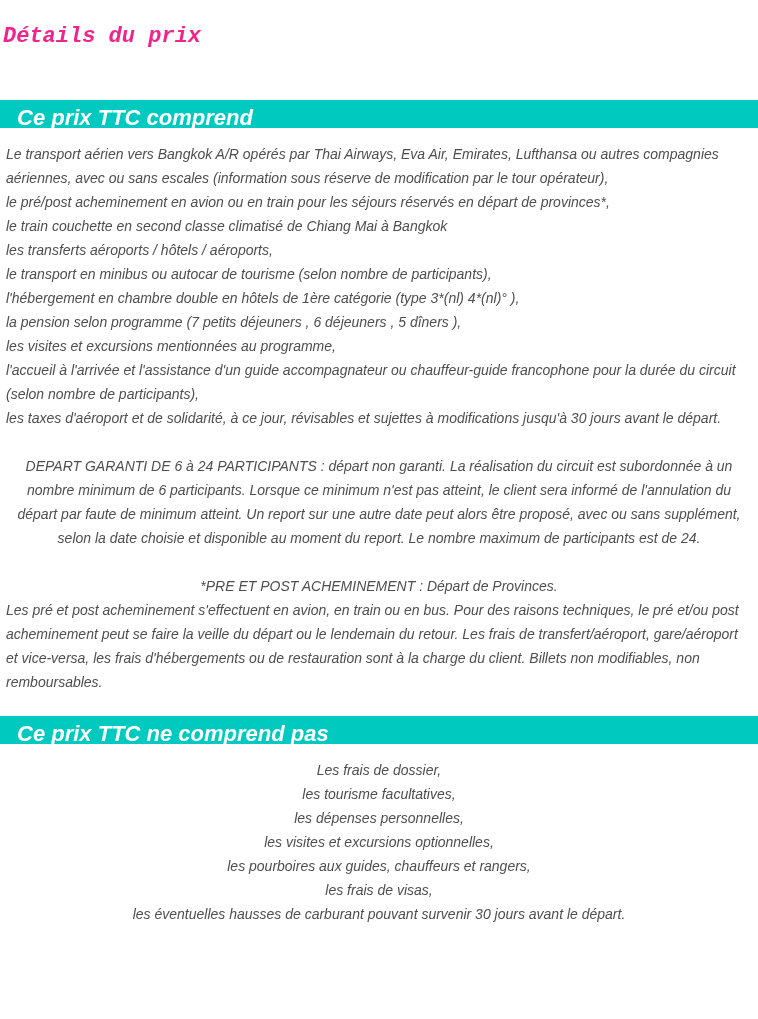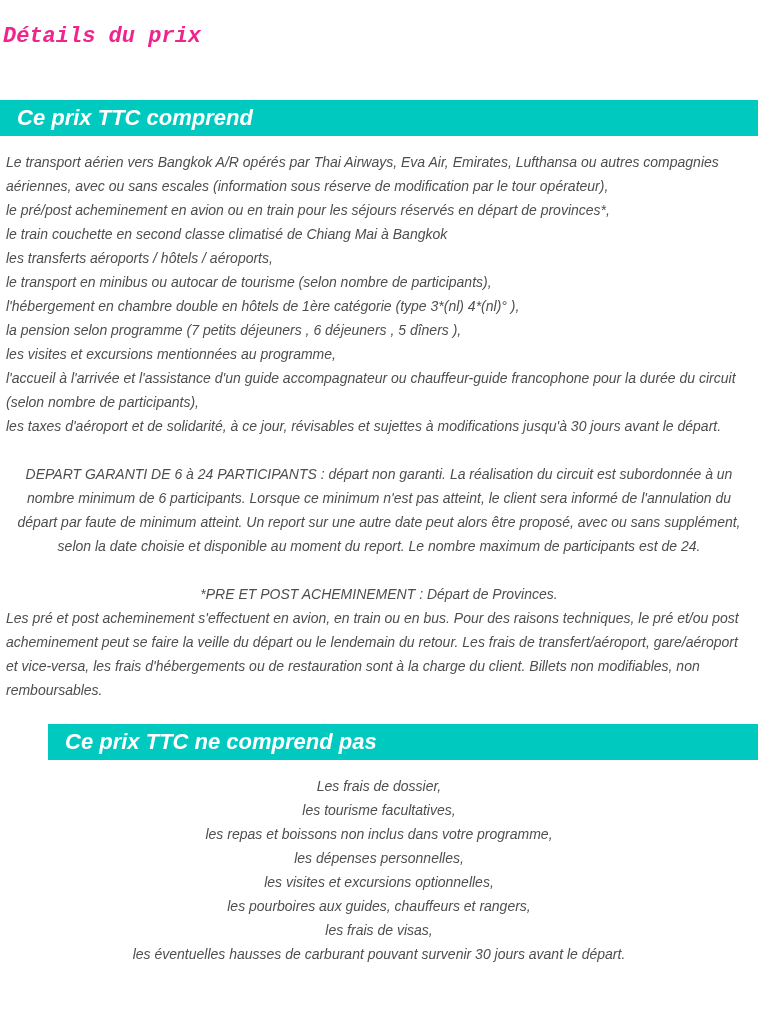--- a/index.html
+++ b/index.html
@@ -25,34 +25,33 @@
     padding: 24px 0 0 3px;
     line-height: 26px;
     font-size: 22px;
     font-weight: 700;
     font-style: italic;
     color: var(--pink);
     font-family: Liberation Mono, monospace;
   }
   .band {
     margin-top: 50px;
-    height: 36px;
+    height: 28px;
     line-height: 36px;
     background: var(--teal);
     color: #ffffff;
     font-size: 22px;
     font-weight: 700;
     font-style: italic;
     padding-left: 17px;
     white-space: nowrap;
     overflow: hidden;
   }
   .band.second {
     margin-top: 22px;
-    margin-left: 48px;
   }
   .content {
     padding: 14px 6px 0 6px;
     font-size: 14px;
     line-height: 24px;
   }
   .content p {
     margin: 0;
   }
   .content p.spaced {
@@ -90,20 +89,19 @@
   </div>
 </section>
 
 <section>
   <div class="band second">
     <span>Ce prix TTC ne comprend pas</span>
   </div>
   <div class="content content-bottom">
     <p>Les frais de dossier,</p>
     <p>les tourisme facultatives,</p>
-    <p>les repas et boissons non inclus dans votre programme,</p>
     <p>les dépenses personnelles,</p>
     <p>les visites et excursions optionnelles,</p>
     <p>les pourboires aux guides, chauffeurs et rangers,</p>
     <p>les frais de visas,</p>
     <p>les éventuelles hausses de carburant pouvant survenir 30 jours avant le départ.</p>
   </div>
 </section>
 
 </body></html>

